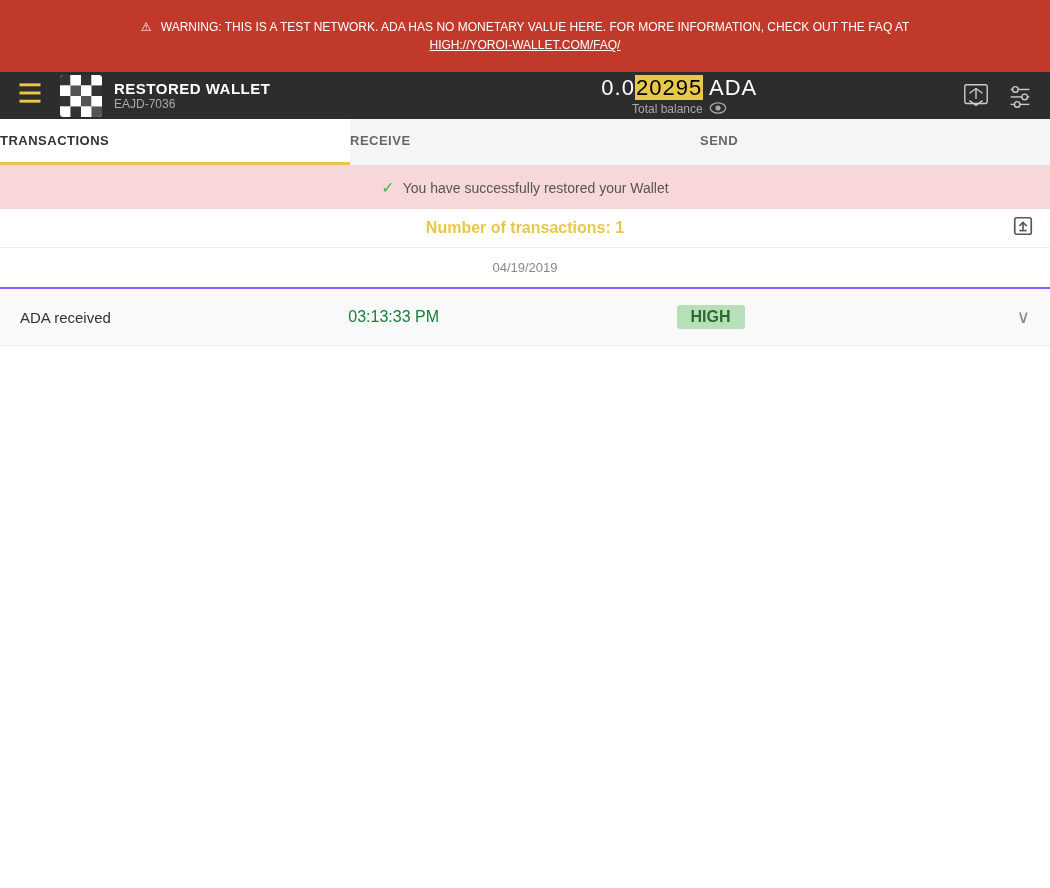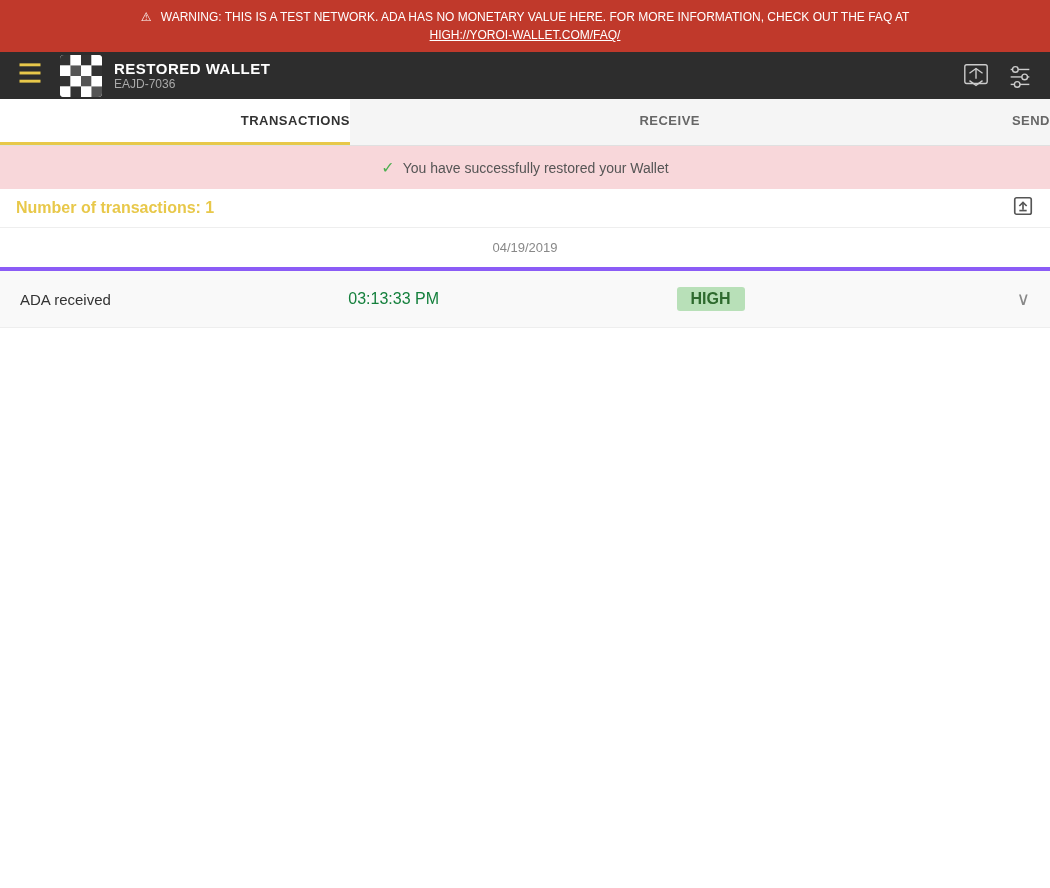--- a/index.html
+++ b/index.html
@@ -3,21 +3,21 @@
   <meta charset="utf-8">
   <style>
     * { margin: 0; padding: 0; box-sizing: border-box; }
     body { font-family: 'Segoe UI', Arial, sans-serif; background: #fff; width: 1050px; min-height: 888px; overflow-x: hidden; }
 
     
     .warning-banner {
       background: #c0392b;
       color: #fff;
       text-align: center;
-      padding: 8px 16px;
+      padding: 18px 16px;
       font-size: 12px;
       font-weight: 500;
       line-height: 1.5;
     }
     .warning-banner a {
       color: #fff;
       text-decoration: underline;
       cursor: pointer;
     }
     .warning-icon { margin-right: 6px; }
@@ -103,21 +103,21 @@
     }
 
     
     .tabs {
       display: flex;
       background: #f5f5f5;
       border-bottom: 1px solid #e0e0e0;
     }
     .tab {
       flex: 1;
-      text-align: right;
+      text-align: left;
       padding: 14px 0;
       font-size: 13px;
       font-weight: 600;
       color: #666;
       cursor: pointer;
       letter-spacing: 0.5px;
       text-transform: uppercase;
     }
     .tab.active {
       color: #333;
@@ -139,21 +139,21 @@
     .success-icon { color: #4caf50; font-size: 16px; }
 
     
     .transactions-area {
       padding: 0;
     }
     .tx-count-label {
       color: #e8c84a;
       font-size: 16px;
       font-weight: 600;
-      text-align: left;
+      text-align: center;
       width: 100%;
     }
     .export-btn {
       cursor: pointer;
       color: #555;
       font-size: 20px;
       position: absolute;
       right: 16px;
     }
 
@@ -164,21 +164,21 @@
       color: #888;
       font-size: 13px;
     }
 
     
     .tx-row {
       display: flex;
       align-items: center;
       padding: 16px 20px;
       background: #f9f9f9;
-      border-top: 4px solid #8b5cf6;
+      border-top: 2px solid #8b5cf6;
       border-bottom: 1px solid #eee;
       cursor: pointer;
     }
     .tx-type {
       flex: 2;
       font-size: 15px;
       color: #333;
       font-weight: 500;
     }
     .tx-time {
@@ -268,20 +268,35 @@
       <rect x="21" y="31.5" width="10.5" height="10.5" fill="#fff"></rect>
       <rect x="31.5" y="31.5" width="10.5" height="10.5" fill="#555"></rect>
     </svg>
   </div>
 
   <div class="wallet-info">
     <div class="wallet-name">RESTORED WALLET</div>
     <div class="wallet-id">EAJD-7036</div>
   </div>
 
+  <div class="balance-section">
+    <div class="balance-amount">
+      <span>0.0</span><span class="highlighted">20295</span>
+      <span>ADA</span>
+    </div>
+    <div class="balance-label">
+      <span>Total balance</span>
+      <span class="eye-icon">
+        <svg viewBox="0 0 20 14" width="18" height="12" fill="none" stroke="#aaa" stroke-width="1.5">
+          <ellipse cx="10" cy="7" rx="9" ry="6"></ellipse>
+          <circle cx="10" cy="7" r="3" fill="#aaa" stroke="none"></circle>
+        </svg>
+      </span>
+    </div>
+  </div>
 
   <div class="header-actions">
 
     <div class="header-action-btn">
       <svg viewBox="0 0 30 30" width="30" height="30" fill="none" stroke="#ccc" stroke-width="1.5">
         <rect x="3" y="3" width="24" height="20" rx="2" stroke="#ccc"></rect>
         <polyline points="8,12 15,7 22,12" stroke="#ccc" fill="none"></polyline>
         <line x1="15" y1="7" x2="15" y2="18" stroke="#ccc"></line>
         <polyline points="8,20 15,25 22,20" stroke="#ccc" fill="none"></polyline>
       </svg>

